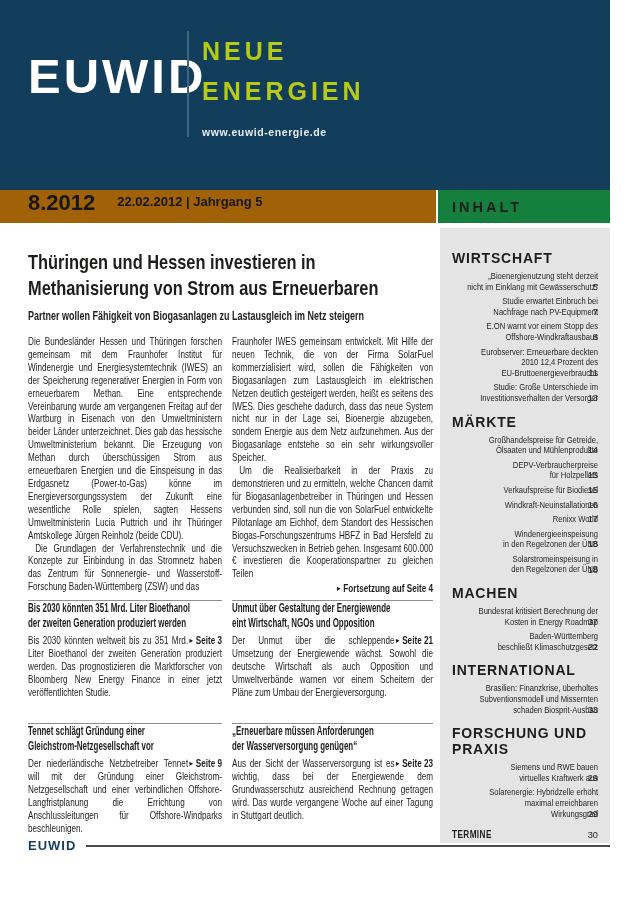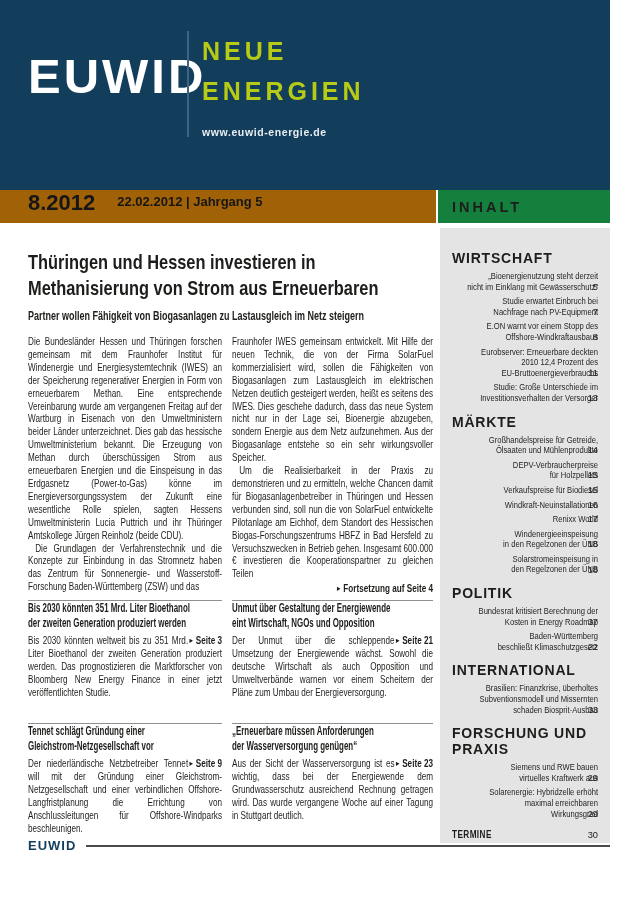--- a/index.html
+++ b/index.html
@@ -235,21 +235,21 @@
 in den Regelzonen der ÜNB</div>
             <div class="toc-item-page">18</div>
           </div>
           <div class="toc-item">
             <div class="toc-item-title cx cx82">Solarstromeinspeisung in
 den Regelzonen der ÜNB</div>
             <div class="toc-item-page">18</div>
           </div>
         </div>
         <div class="toc-section">
-          <div class="toc-heading">POLITIK</div>
+          <div class="toc-heading">MACHEN</div>
           <div class="toc-item">
             <div class="toc-item-title cx cx82">Bundesrat kritisiert Berechnung der
 Kosten in Energy Roadmap</div>
             <div class="toc-item-page">37</div>
           </div>
           <div class="toc-item">
             <div class="toc-item-title cx cx82">Baden-Württemberg
 beschließt Klimaschutzgesetz</div>
             <div class="toc-item-page">22</div>
           </div>

